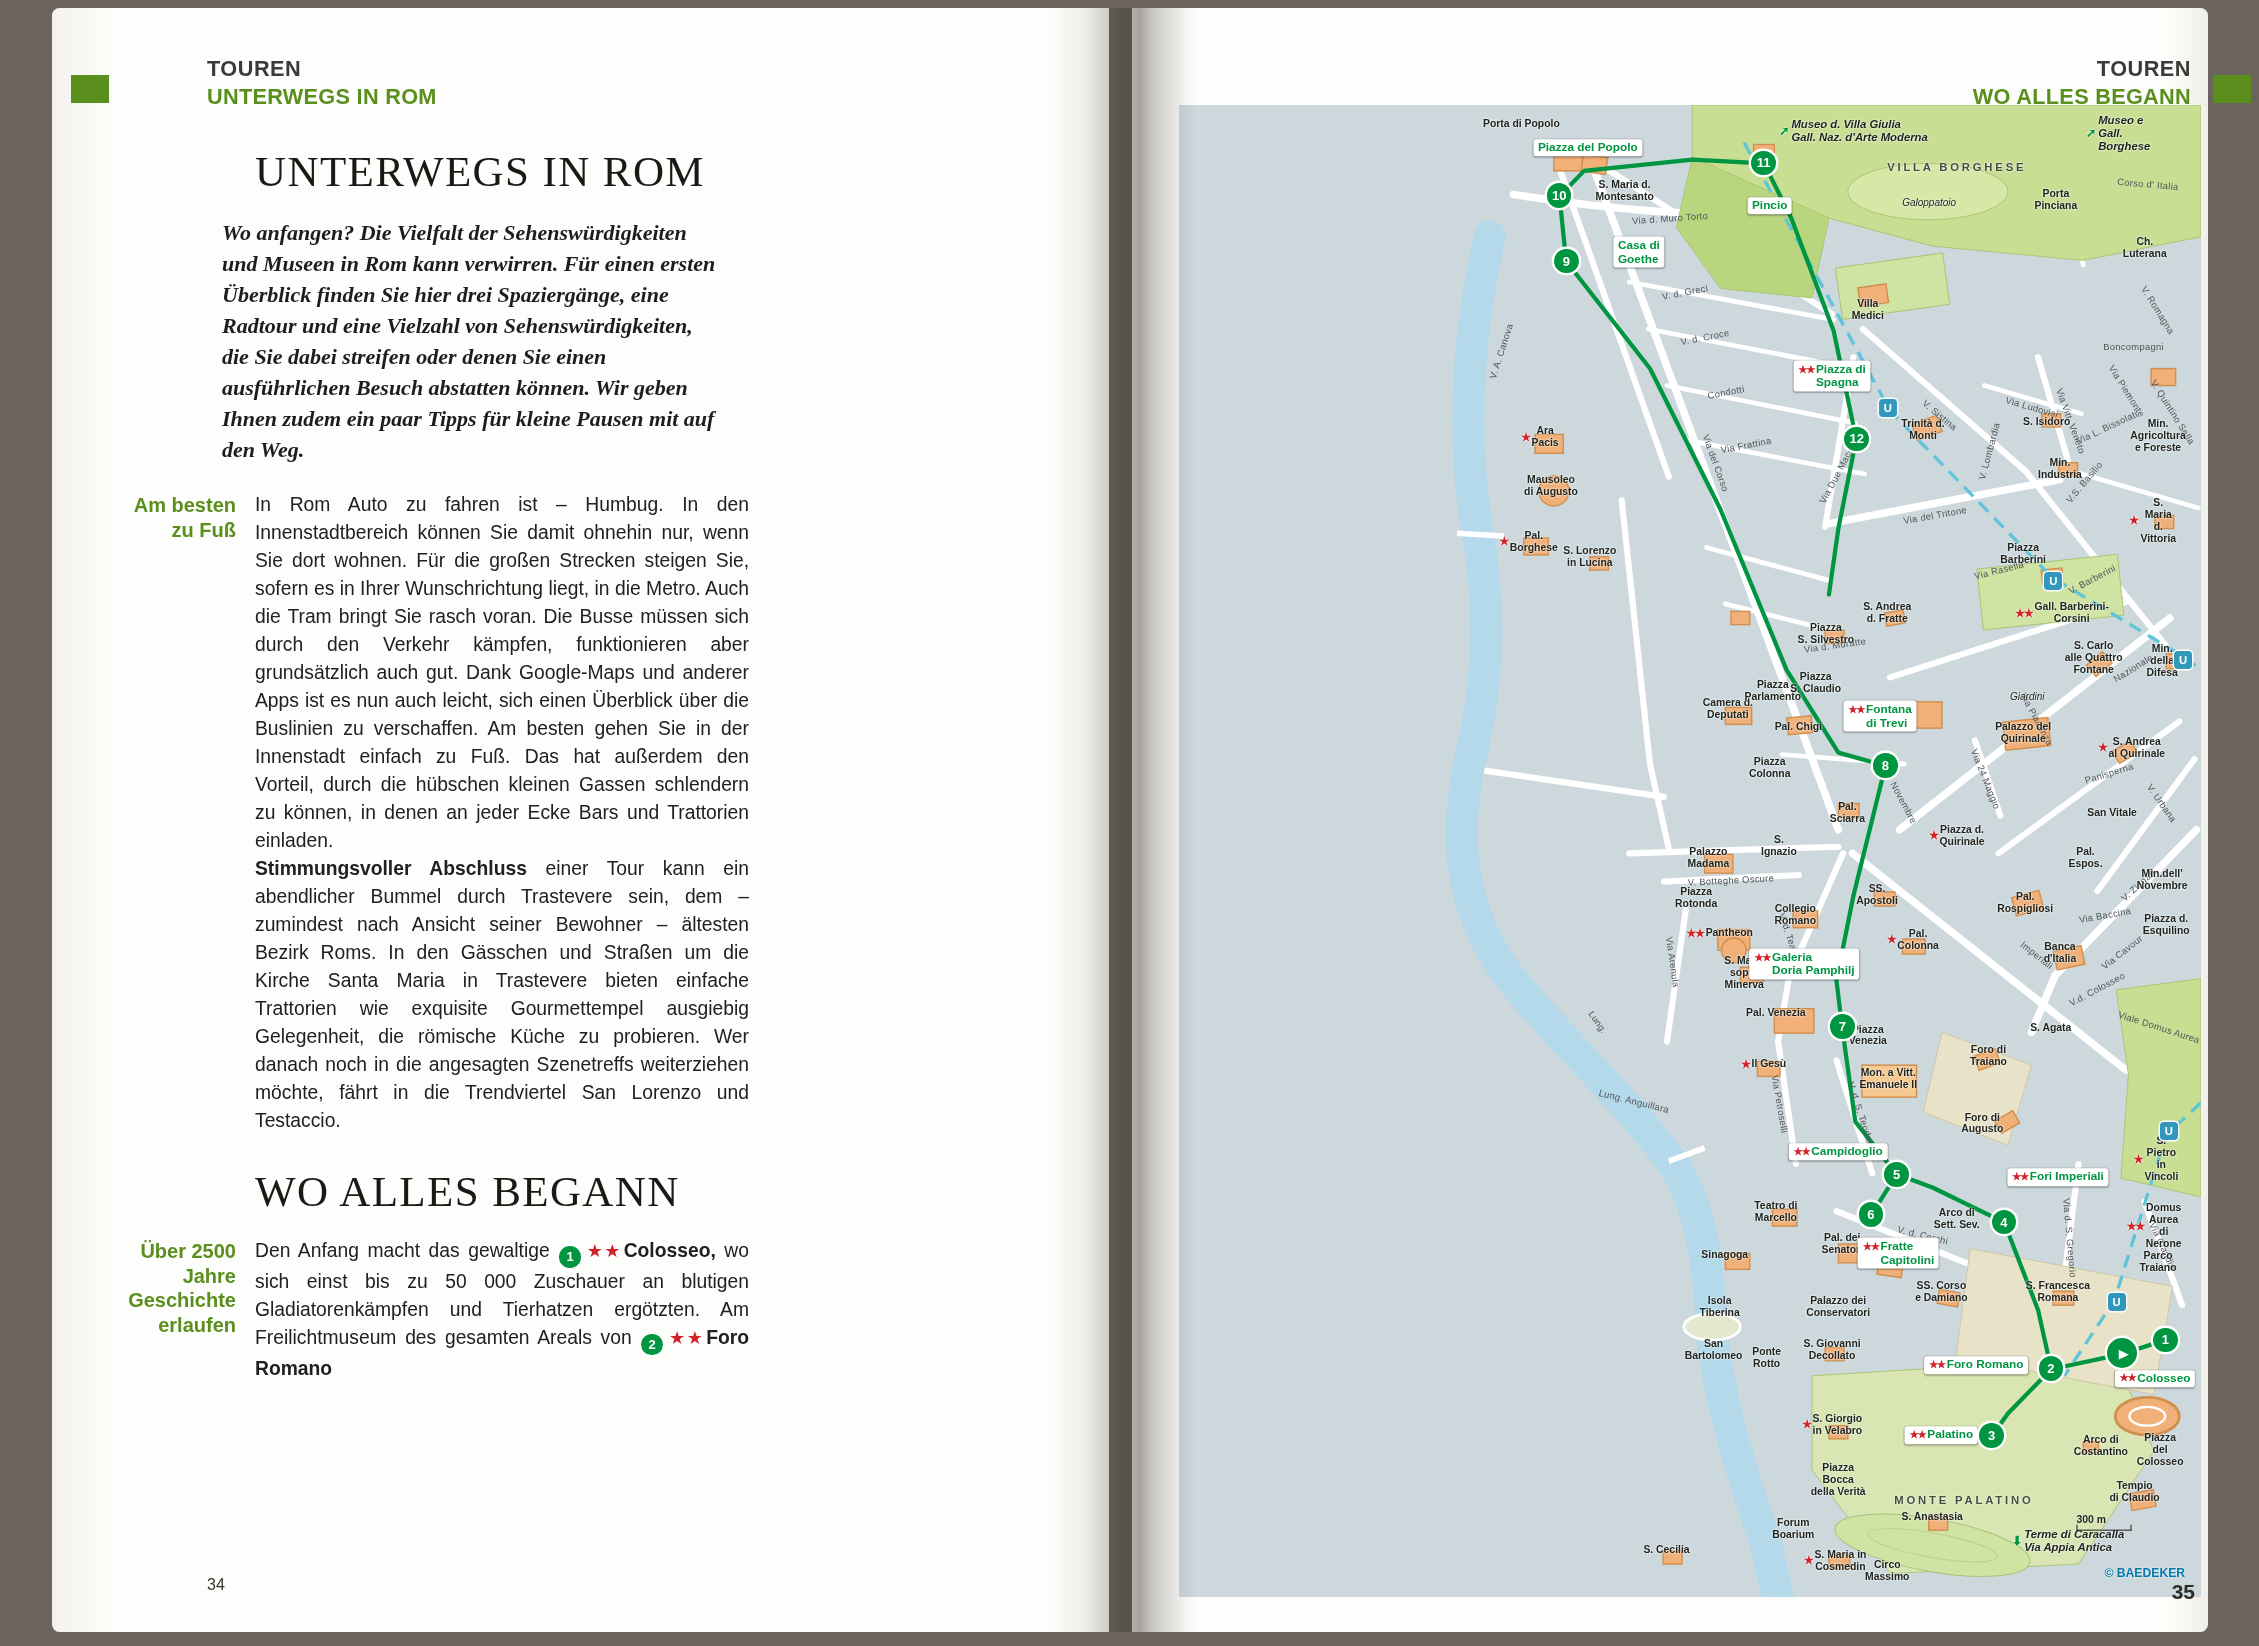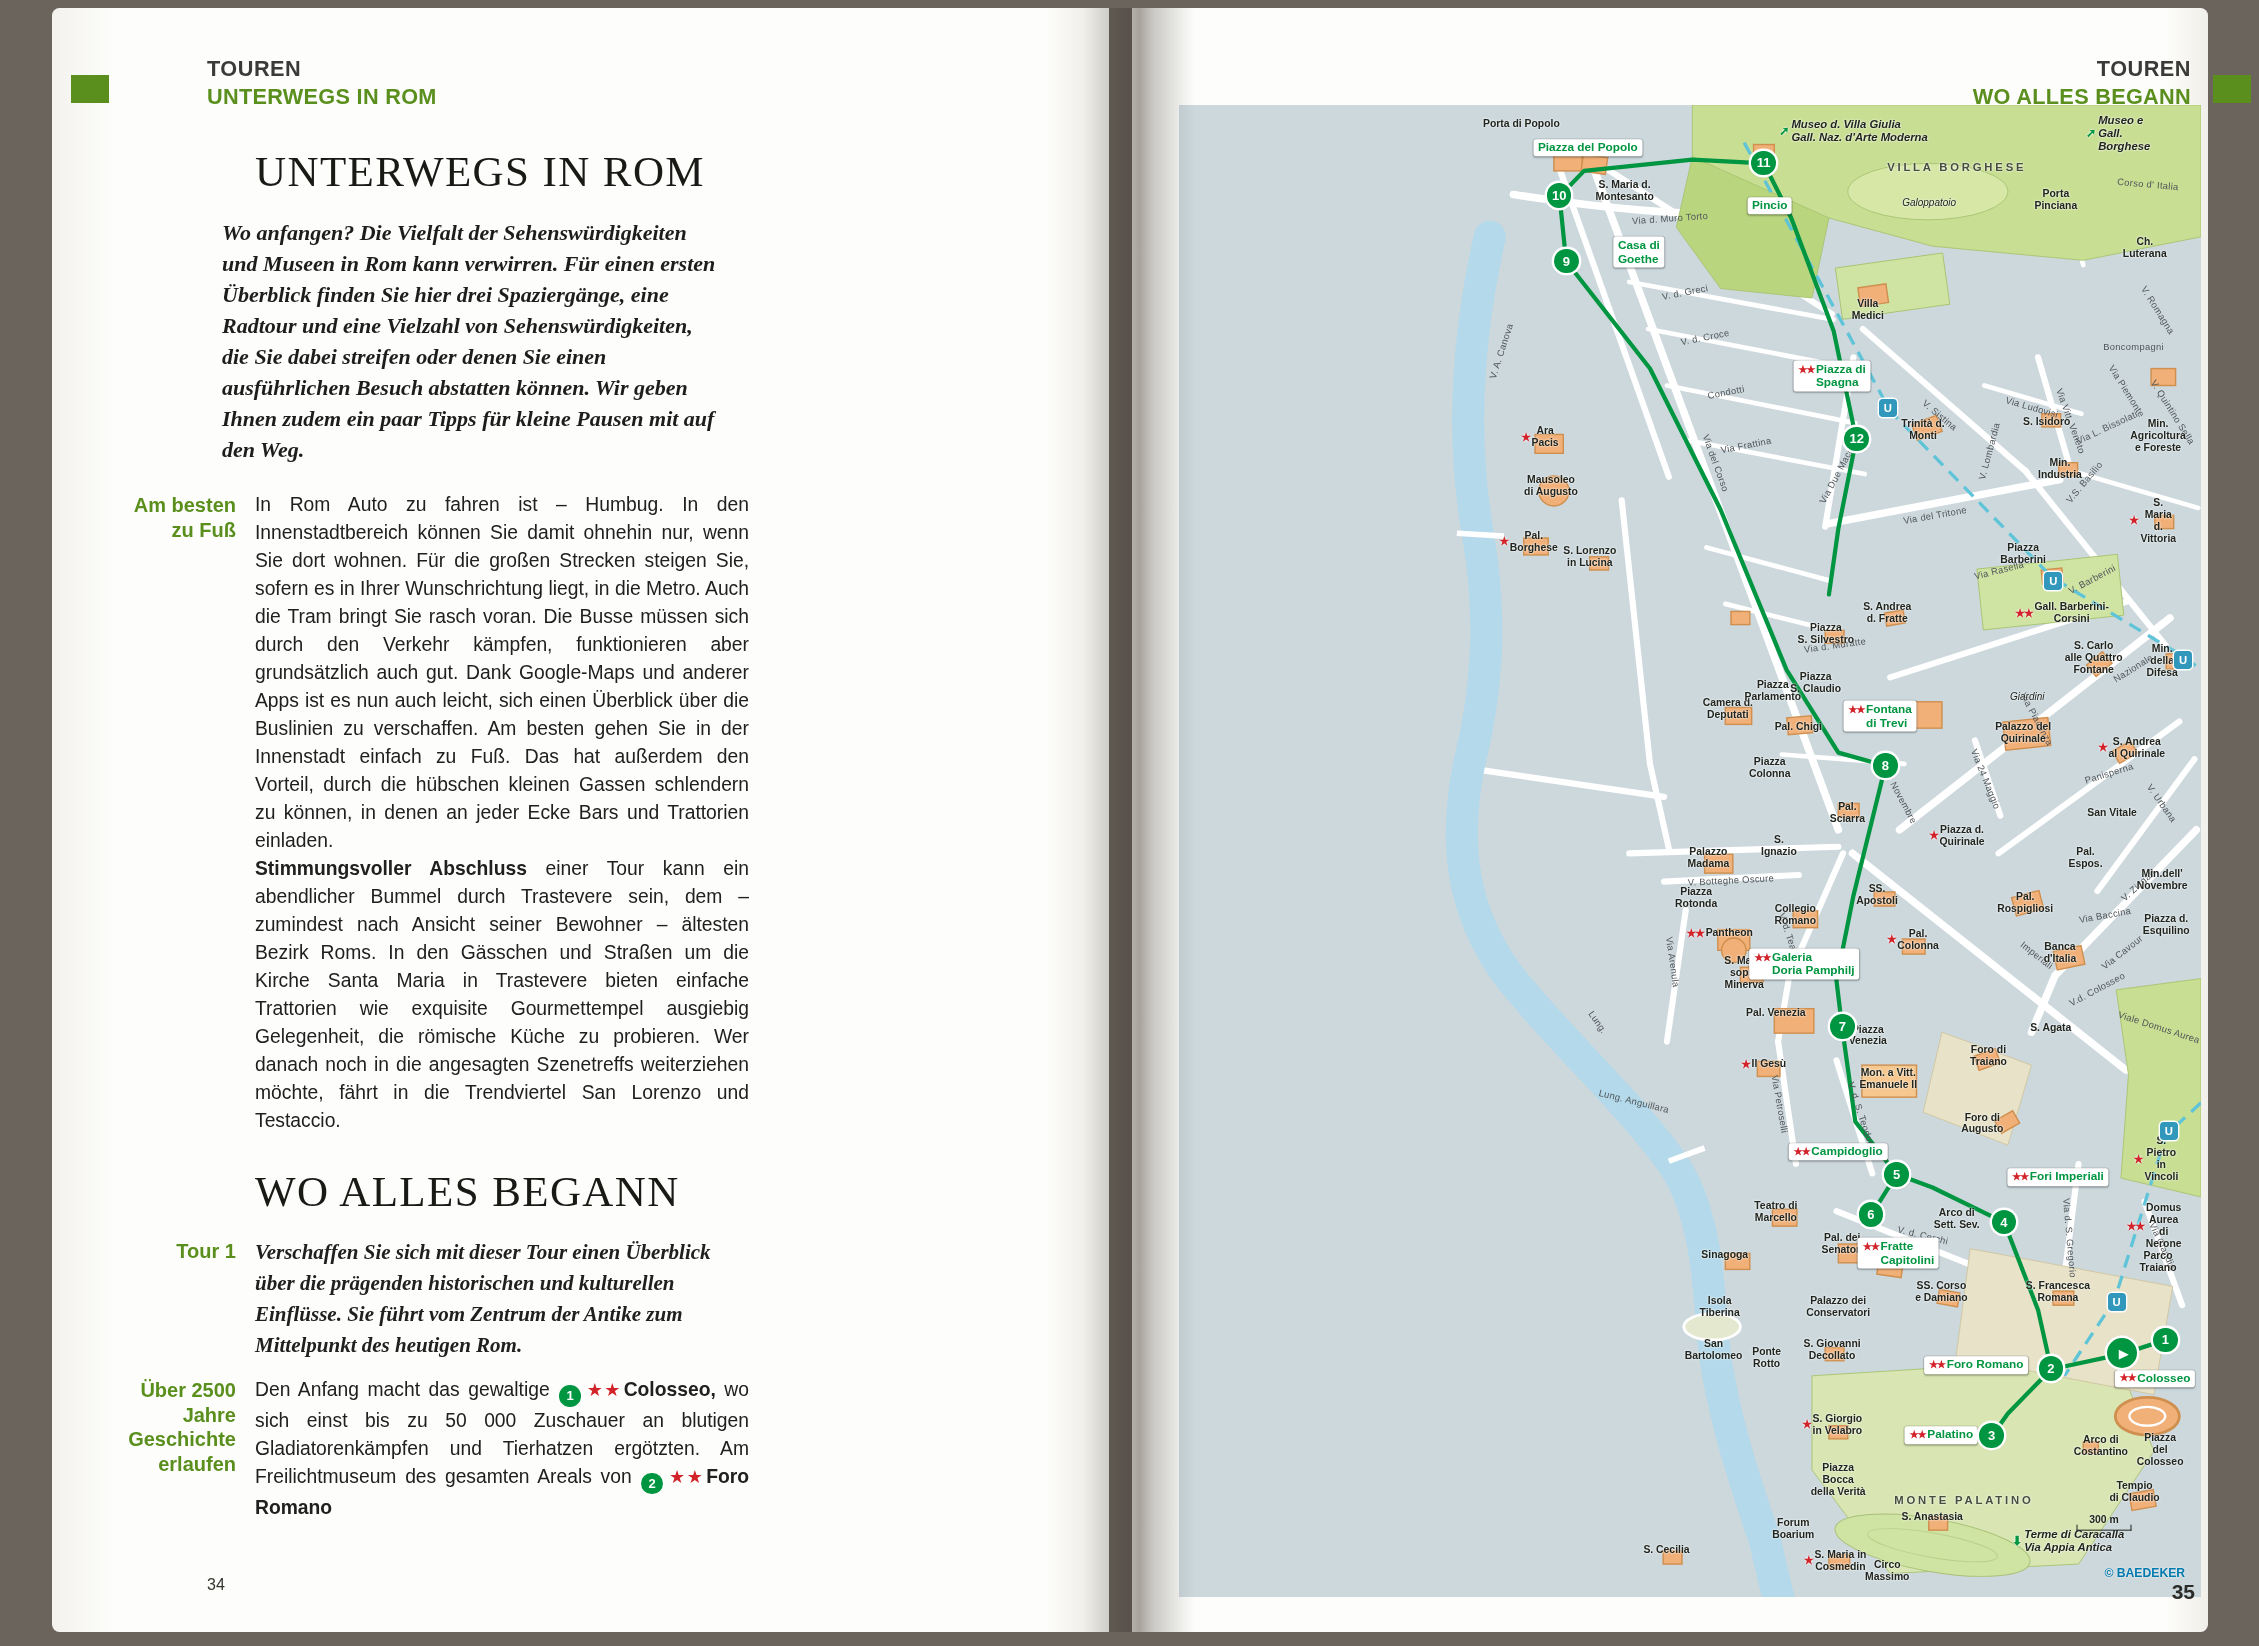--- a/index.html
+++ b/index.html
@@ -69,21 +69,21 @@
   .mstop{position:absolute;width:24.5px;height:24.5px;margin:-12.2px 0 0 -12.2px;border-radius:50%;background:#009540;
        color:#fff;font-weight:700;font-size:13px;display:flex;align-items:center;justify-content:center;
        z-index:7;box-shadow:0 0 0 2.4px #fff,0 0.9px 2.8px rgba(0,0,0,.35);}
   .mplay{position:absolute;width:30px;height:30px;margin:-15px 0 0 -15px;border-radius:50%;background:#009540;
        color:#fff;font-size:13px;display:flex;align-items:center;justify-content:center;padding-left:2.8px;
        box-sizing:border-box;z-index:7;box-shadow:0 0 0 2.4px #fff,0 0.9px 2.8px rgba(0,0,0,.35);}
   .mmetro{position:absolute;width:18px;height:18px;margin:-8.5px 0 0 -8.5px;border-radius:3.8px;background:#3198bb;
        color:#fff;font-weight:700;font-size:11.3px;display:flex;align-items:center;justify-content:center;
        z-index:6;box-shadow:0 0 0 1.4px #fff;}
   .mscale{position:absolute;left:90.5%;top:95.0%;transform:translate(-50%,-50%);display:flex;
-       flex-direction:column;align-items:center;z-index:6;}
+       flex-direction:column;z-index:6;}
   .mscale-label{font-size:10.4px;font-weight:700;color:#21251f;text-shadow:0 0 1.9px #fff;}
   .mscale-bar{width:53px;height:4.7px;border-bottom:1.9px solid #21251f;border-left:1.9px solid #21251f;
        border-right:1.9px solid #21251f;}
   .mcredit{position:absolute;left:94.5%;top:98.4%;transform:translate(-50%,-50%);font-weight:700;
        font-size:12.2px;color:#0079ad;z-index:6;white-space:nowrap;
        text-shadow:0 0 1.9px #fff;}
 </style>
 </head>
 <body>
 
@@ -106,24 +106,20 @@
 zu Fuß</div>
       <div class="body-text">
         <p>In Rom Auto zu fahren ist – Humbug. In den Innenstadtbereich können Sie damit ohnehin nur, wenn Sie dort wohnen. Für die großen Strecken steigen Sie, sofern es in Ihrer Wunschrichtung liegt, in die Metro. Auch die Tram bringt Sie rasch voran. Die Busse müssen sich durch den Verkehr kämpfen, funktionieren aber grundsätzlich auch gut. Dank Google-Maps und anderer Apps ist es nun auch leicht, sich einen Überblick über die Buslinien zu verschaffen. Am besten gehen Sie in der Innenstadt einfach zu Fuß. Das hat außerdem den Vorteil, durch die hübschen kleinen Gassen schlendern zu können, in denen an jeder Ecke Bars und Trattorien einladen.</p>
         <p><span class="seg-b">Stimmungsvoller Abschluss</span><span class="seg-n"> einer Tour kann ein abendlicher Bummel durch Trastevere sein, dem – zumindest nach Ansicht seiner Bewohner – ältesten Bezirk Roms. In den Gässchen und Straßen um die Kirche Santa Maria in Trastevere bieten einfache Trattorien wie exquisite Gourmettempel ausgiebig Gelegenheit, die römische Küche zu probieren. Wer danach noch in die angesagten Szenetreffs weiterziehen möchte, fährt in die Trendviertel San Lorenzo und Testaccio.</span></p>
       </div>
     </div>
 
     <h1 class="big-title title2">WO ALLES BEGANN</h1>
 
 
-    <div class="row row-gap">
-      <div class="margin-label">Tour 1</div>
-      <div class="tour-intro">Verschaffen Sie sich mit dieser Tour einen Überblick über die prägenden historischen und kulturellen Einflüsse. Sie führt vom Zentrum der Antike zum Mittelpunkt des heutigen Rom.</div>
-    </div>
 
     <div class="row">
       <div class="margin-label" style="white-space: pre-line;">Über 2500
 Jahre
 Geschichte
 erlaufen</div>
       <div class="body-text"><span class="seg-n">Den Anfang macht das gewaltige </span><span class="inline-stop">1</span><span class="seg-stars">★★</span><span class="seg-b">Colosseo,</span><span class="seg-n"> wo sich einst bis zu 50 000 Zuschauer an blutigen Gladiatorenkämpfen und Tierhatzen ergötzten. Am Freilichtmuseum des gesamten Areals von </span><span class="inline-stop">2</span><span class="seg-stars">★★</span><span class="seg-b">Foro Romano</span></div>
     </div>
   </div>
 

